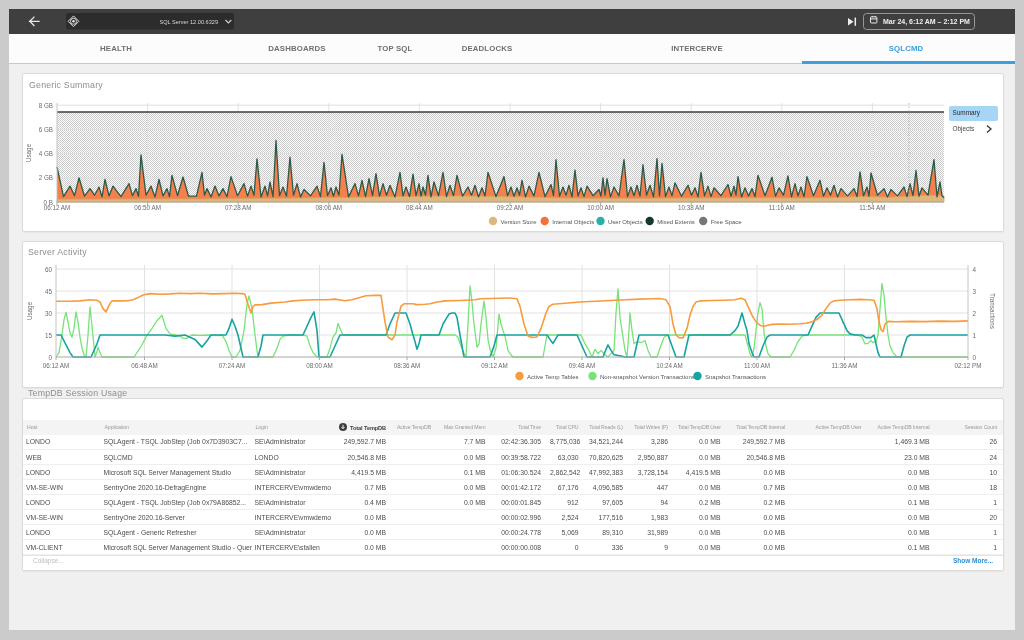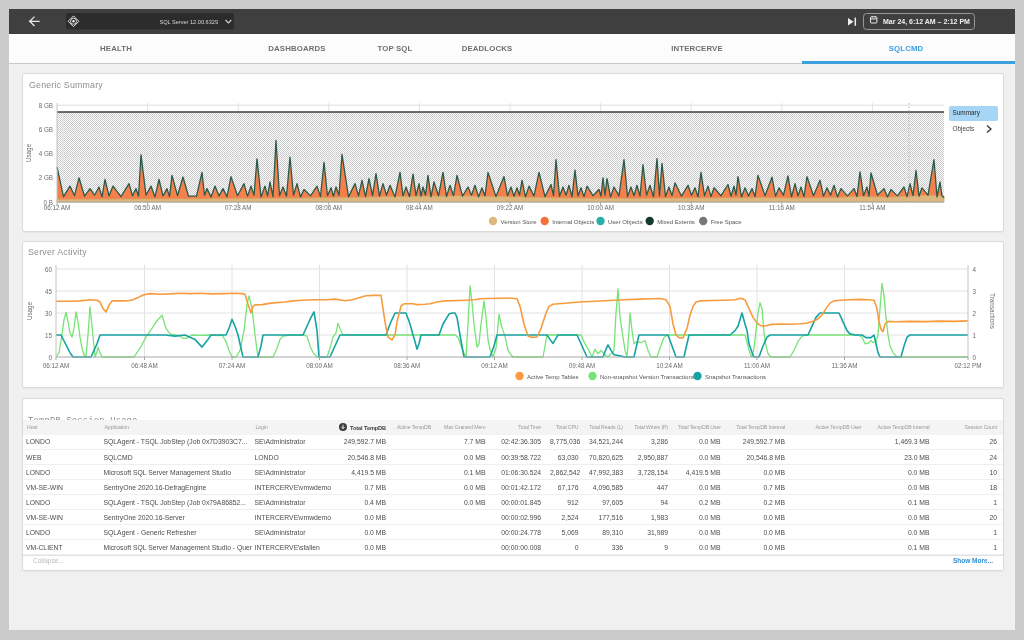--- a/index.html
+++ b/index.html
@@ -47,21 +47,21 @@
     <span class="tab" style="left:688px;">INTERCERVE</span>
     <span class="tab" style="left:897px;color:#3ba0dc;">SQLCMD</span>
     <div style="position:absolute;right:0;bottom:-1px;width:213px;height:3px;background:#3ba0dc;"></div>
   </div>
   <div class="card" style="left:13px;top:64px;width:982px;height:158.5px;"></div>
   <div class="card" style="left:13px;top:232px;width:982px;height:146.5px;"></div>
   <div class="card" style="left:13px;top:388.5px;width:982px;height:173.5px;"></div>
 </div>
 <div class="ctitle" style="left:29px;top:80px;">Generic Summary</div>
 <div class="ctitle" style="left:28px;top:246.5px;">Server Activity</div>
-<div class="ctitle" style="left:28px;top:416px;font-family:Liberation Mono, monospace;">TempDB Session Usage</div>
+<div class="ctitle" style="left:28px;top:388px;">TempDB Session Usage</div>
 <div style="position:absolute;left:949px;top:106px;width:49px;height:14.5px;background:#a6d5f5;border-radius:2px;font-size:6.4px;color:#2b2b2b;line-height:14.5px;padding-left:3.5px;">Summary</div>
 <div style="position:absolute;left:952.5px;top:122px;width:45px;height:13px;font-size:6.4px;color:#444;line-height:13px;">Objects</div>
 <svg width="10" height="10" viewBox="0 0 10 10" style="position:absolute;left:984px;top:124px;">
   <path d="M3 1.5 L7 5 L3 8.5" stroke="#333" stroke-width="1.3" fill="none"></path>
 </svg>
 <svg width="1024" height="640" viewBox="0 0 1024 640" style="position:absolute;left:0;top:0;" font-family="Liberation Sans, sans-serif">
 <defs>
 <pattern id="hatch" width="2" height="2" patternUnits="userSpaceOnUse">
 <rect width="2" height="2" fill="#ffffff"></rect>
 <rect x="0" y="0" width="1" height="1" fill="#c9c9c9"></rect>

